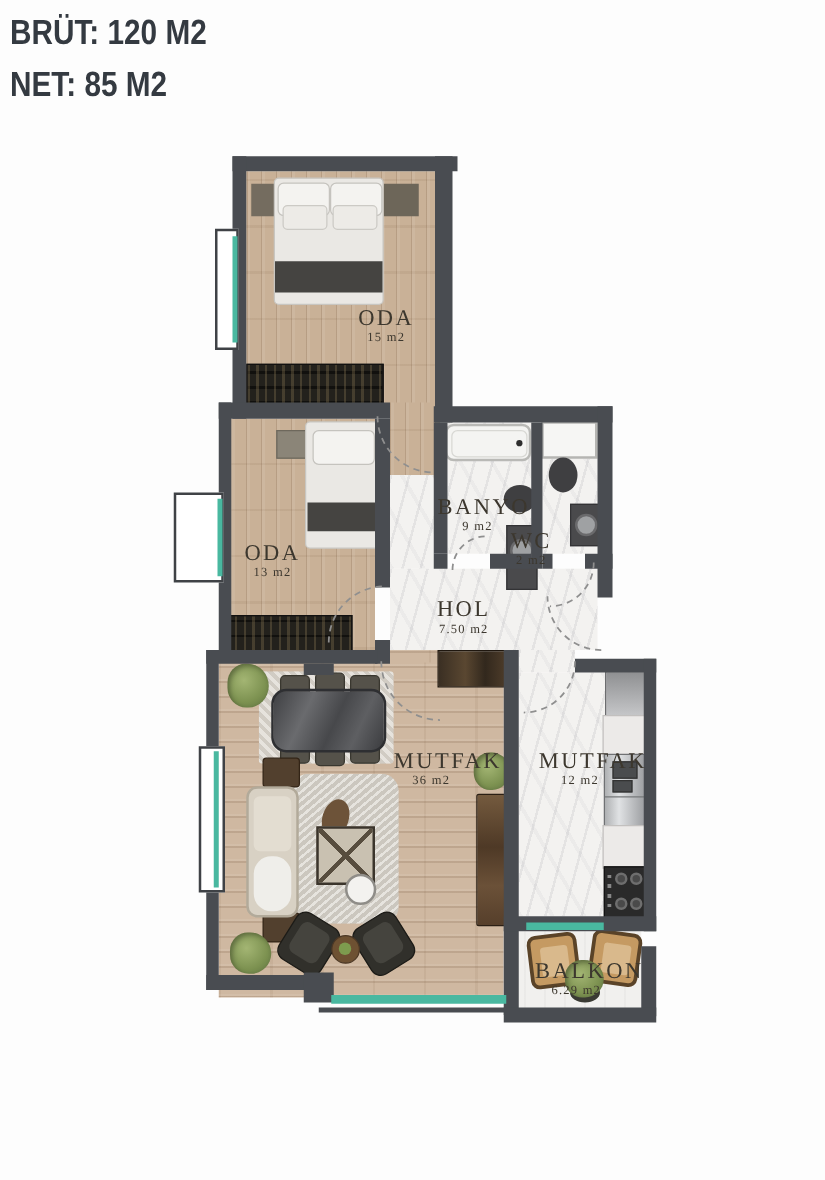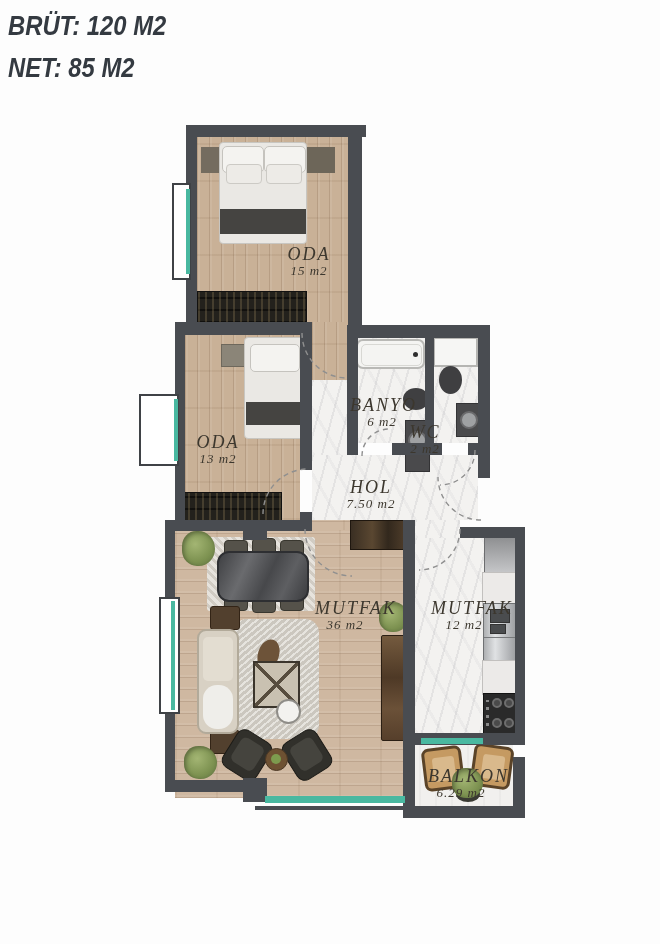--- a/index.html
+++ b/index.html
@@ -1,17 +1,17 @@
 <!DOCTYPE html>
 <html><head>
 <meta charset="utf-8">
 <style>
   html,body{margin:0;padding:0;background:#ffffff;}
   .stage{position:relative;width:660px;height:944px;background:#fdfdfd;overflow:hidden;
-         font-family:"Liberation Sans",sans-serif;font-style:italic;}
+         font-family:"Liberation Sans",sans-serif;}
   
   .hdr{position:absolute;left:8px;color:#343a41;font-weight:700;font-size:28px;
        letter-spacing:0px;transform:scaleX(.85);transform-origin:left center;white-space:nowrap;}
   
   .wall{position:absolute;background:#494c51;}
   .wood-v{position:absolute;background-color:#c9b197;background-image:
       repeating-linear-gradient(90deg, rgba(110,80,55,.20) 0 1px, rgba(255,255,255,.08) 1px 3px, rgba(0,0,0,0) 3px 12px),
       repeating-linear-gradient(0deg, rgba(120,90,60,.10) 0 2px, rgba(0,0,0,0) 2px 37px);}
   .wood-h{position:absolute;background-color:#cfb8a1;background-image:
       repeating-linear-gradient(0deg, rgba(110,80,55,.18) 0 1px, rgba(255,255,255,.08) 1px 3px, rgba(0,0,0,0) 3px 12px),
@@ -70,21 +70,21 @@
   .fpanel{position:absolute;background:#4a4c4e;border:1px solid #333;}
   .cooktop{position:absolute;background:#2a2a2a;border:1px solid #131313;}
   .burner{position:absolute;background:#4a4a4a;border:2px solid #6e6e6e;border-radius:50%;box-sizing:border-box;}
   
   .bchair{position:absolute;background:#c59a62;border:3px solid #5a4328;border-radius:7px;box-sizing:border-box;}
   .bchairin{position:absolute;background:#d9b98c;border-radius:3px;}
   .pot{position:absolute;background:#3a3a33;border-radius:50%;}
   
   .rlabel{position:absolute;color:#3c372e;font-family:"Liberation Serif","DejaVu Serif",serif;text-align:center;}
   .rname{font-size:18px;letter-spacing:2px;line-height:17px;white-space:nowrap;}
-  .rarea{font-size:13px;letter-spacing:1px;line-height:16px;white-space:nowrap;}
+  .rarea{font-size:10px;letter-spacing:1px;line-height:16px;white-space:nowrap;}
   .arcs{position:absolute;left:0;top:0;pointer-events:none;}
 </style>
 </head>
 <body>
 
 <div class="stage">
 
   <div class="hdr" style="top:10px;">BRÜT: 120 M2</div>
   <div class="hdr" style="top:52px;">NET: 85 M2</div>
 
@@ -243,21 +243,21 @@
   <div class="rlabel" style="left:279px;top:246px;width:60px;">
     <div class="rname">ODA</div>
     <div class="rarea">15 m2</div>
   </div>
   <div class="rlabel" style="left:188px;top:434px;width:60px;">
     <div class="rname">ODA</div>
     <div class="rarea">13 m2</div>
   </div>
   <div class="rlabel" style="left:350px;top:397px;width:64px;">
     <div class="rname">BANYO</div>
-    <div class="rarea">6 m2</div>
+    <div class="rarea">9 m2</div>
   </div>
   <div class="rlabel" style="left:403px;top:424px;width:44px;">
     <div class="rname">WC</div>
     <div class="rarea">2 m2</div>
   </div>
   <div class="rlabel" style="left:340px;top:479px;width:62px;">
     <div class="rname">HOL</div>
     <div class="rarea">7.50 m2</div>
   </div>
   <div class="rlabel" style="left:315px;top:600px;width:60px;">

